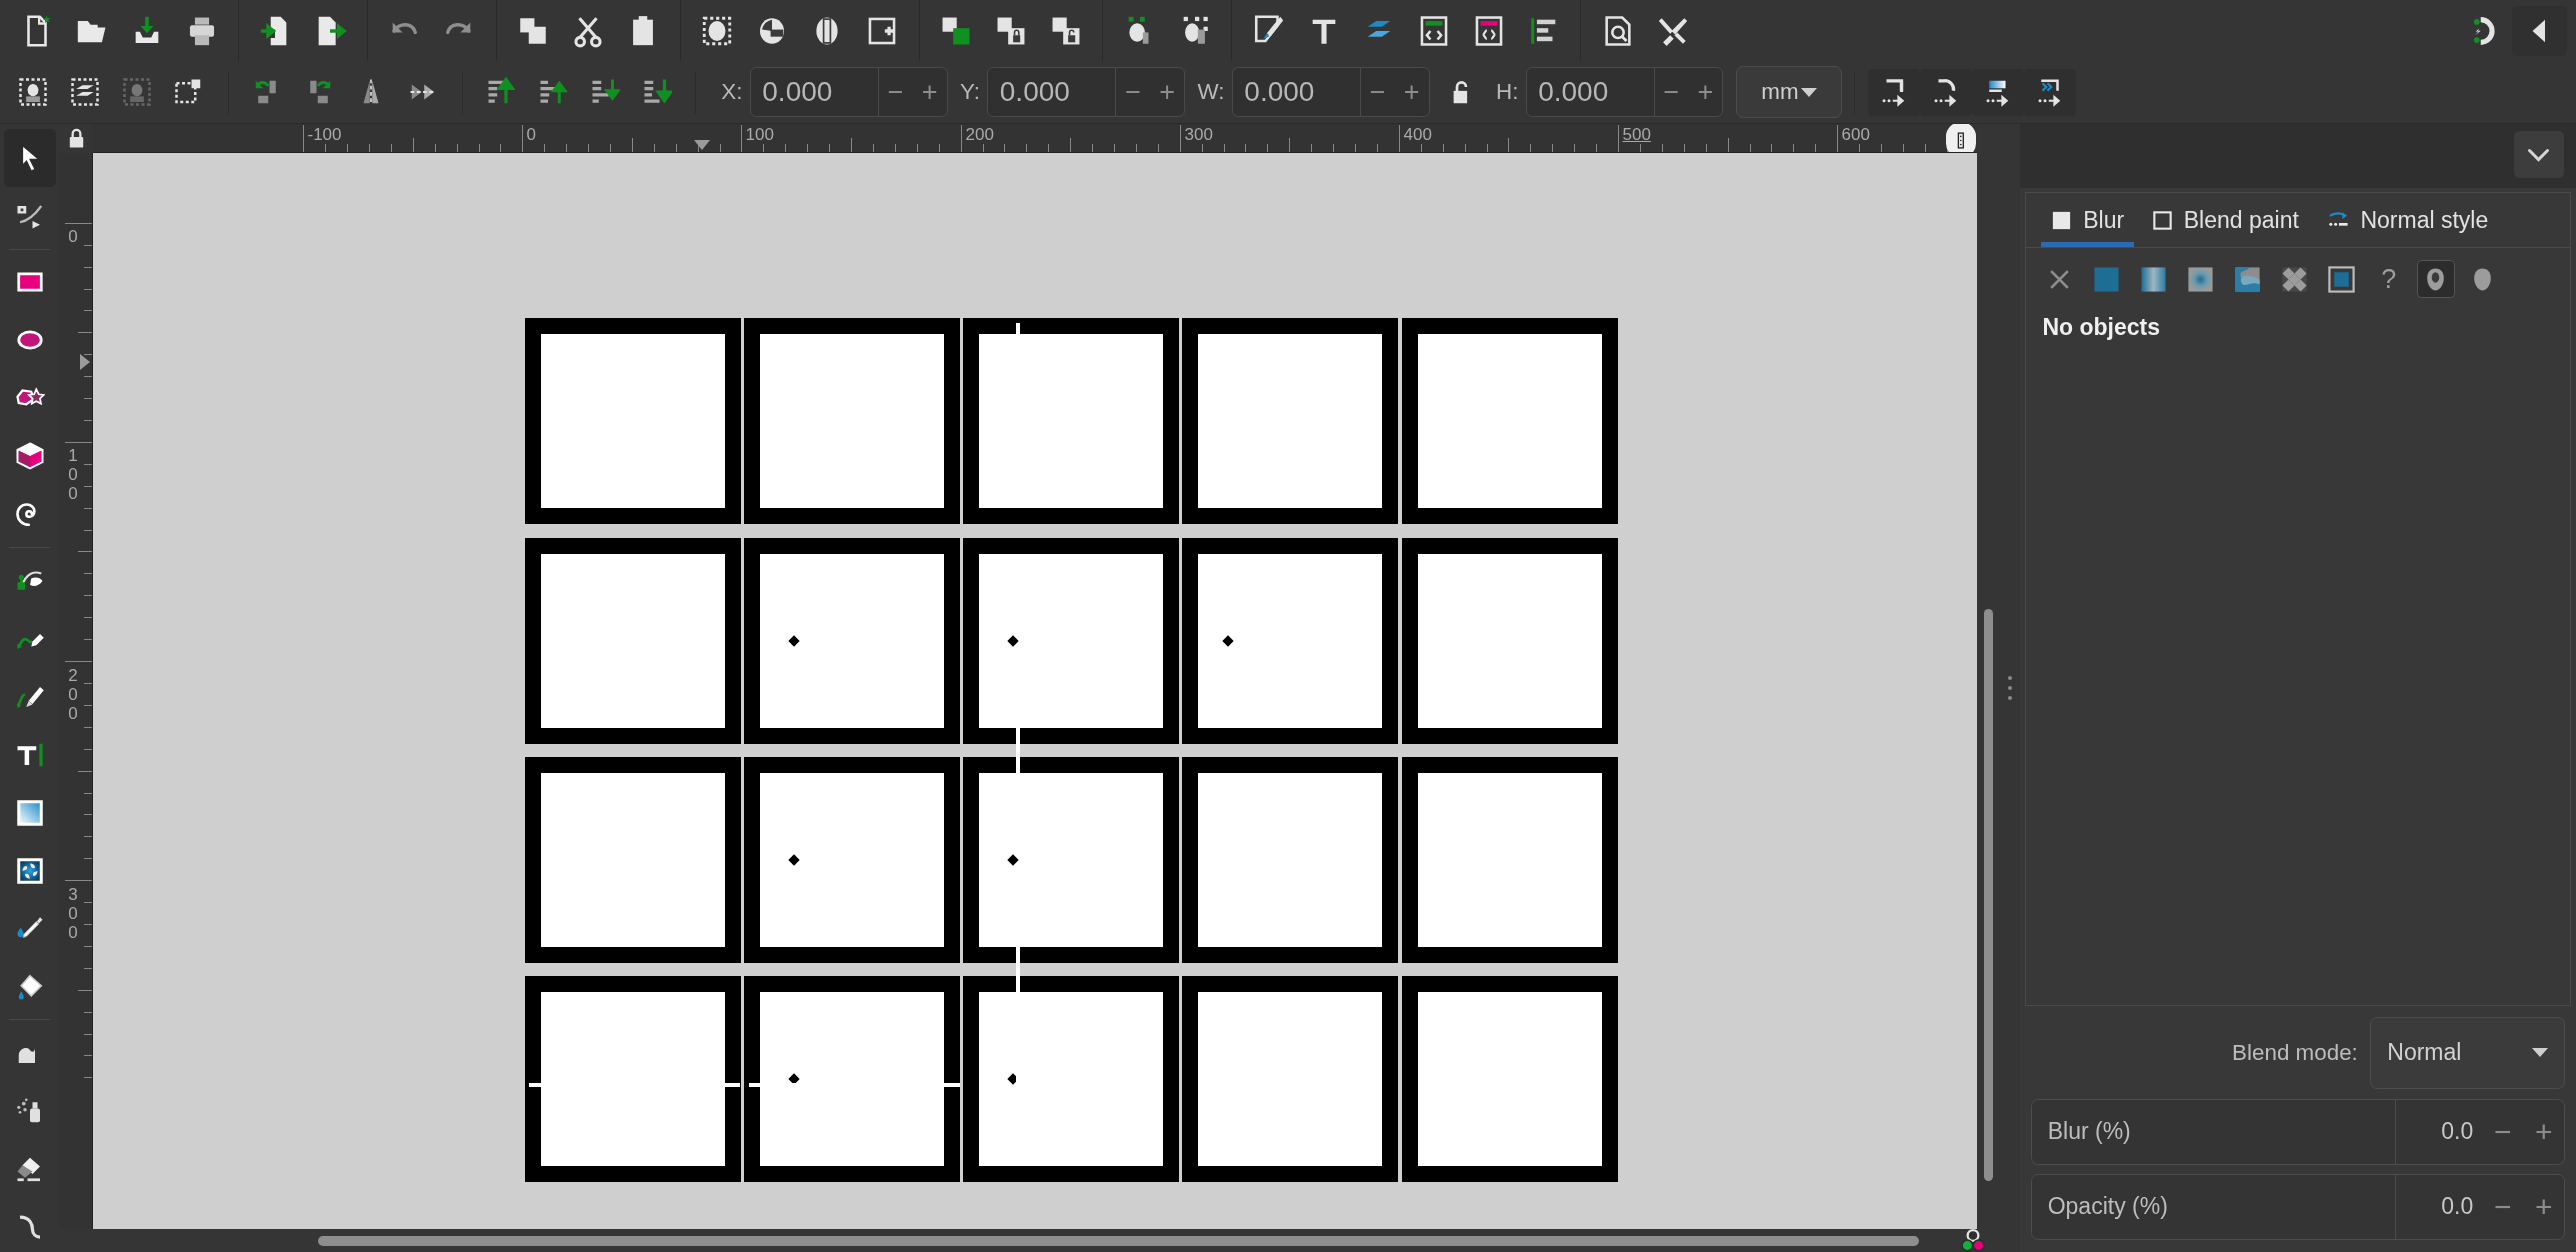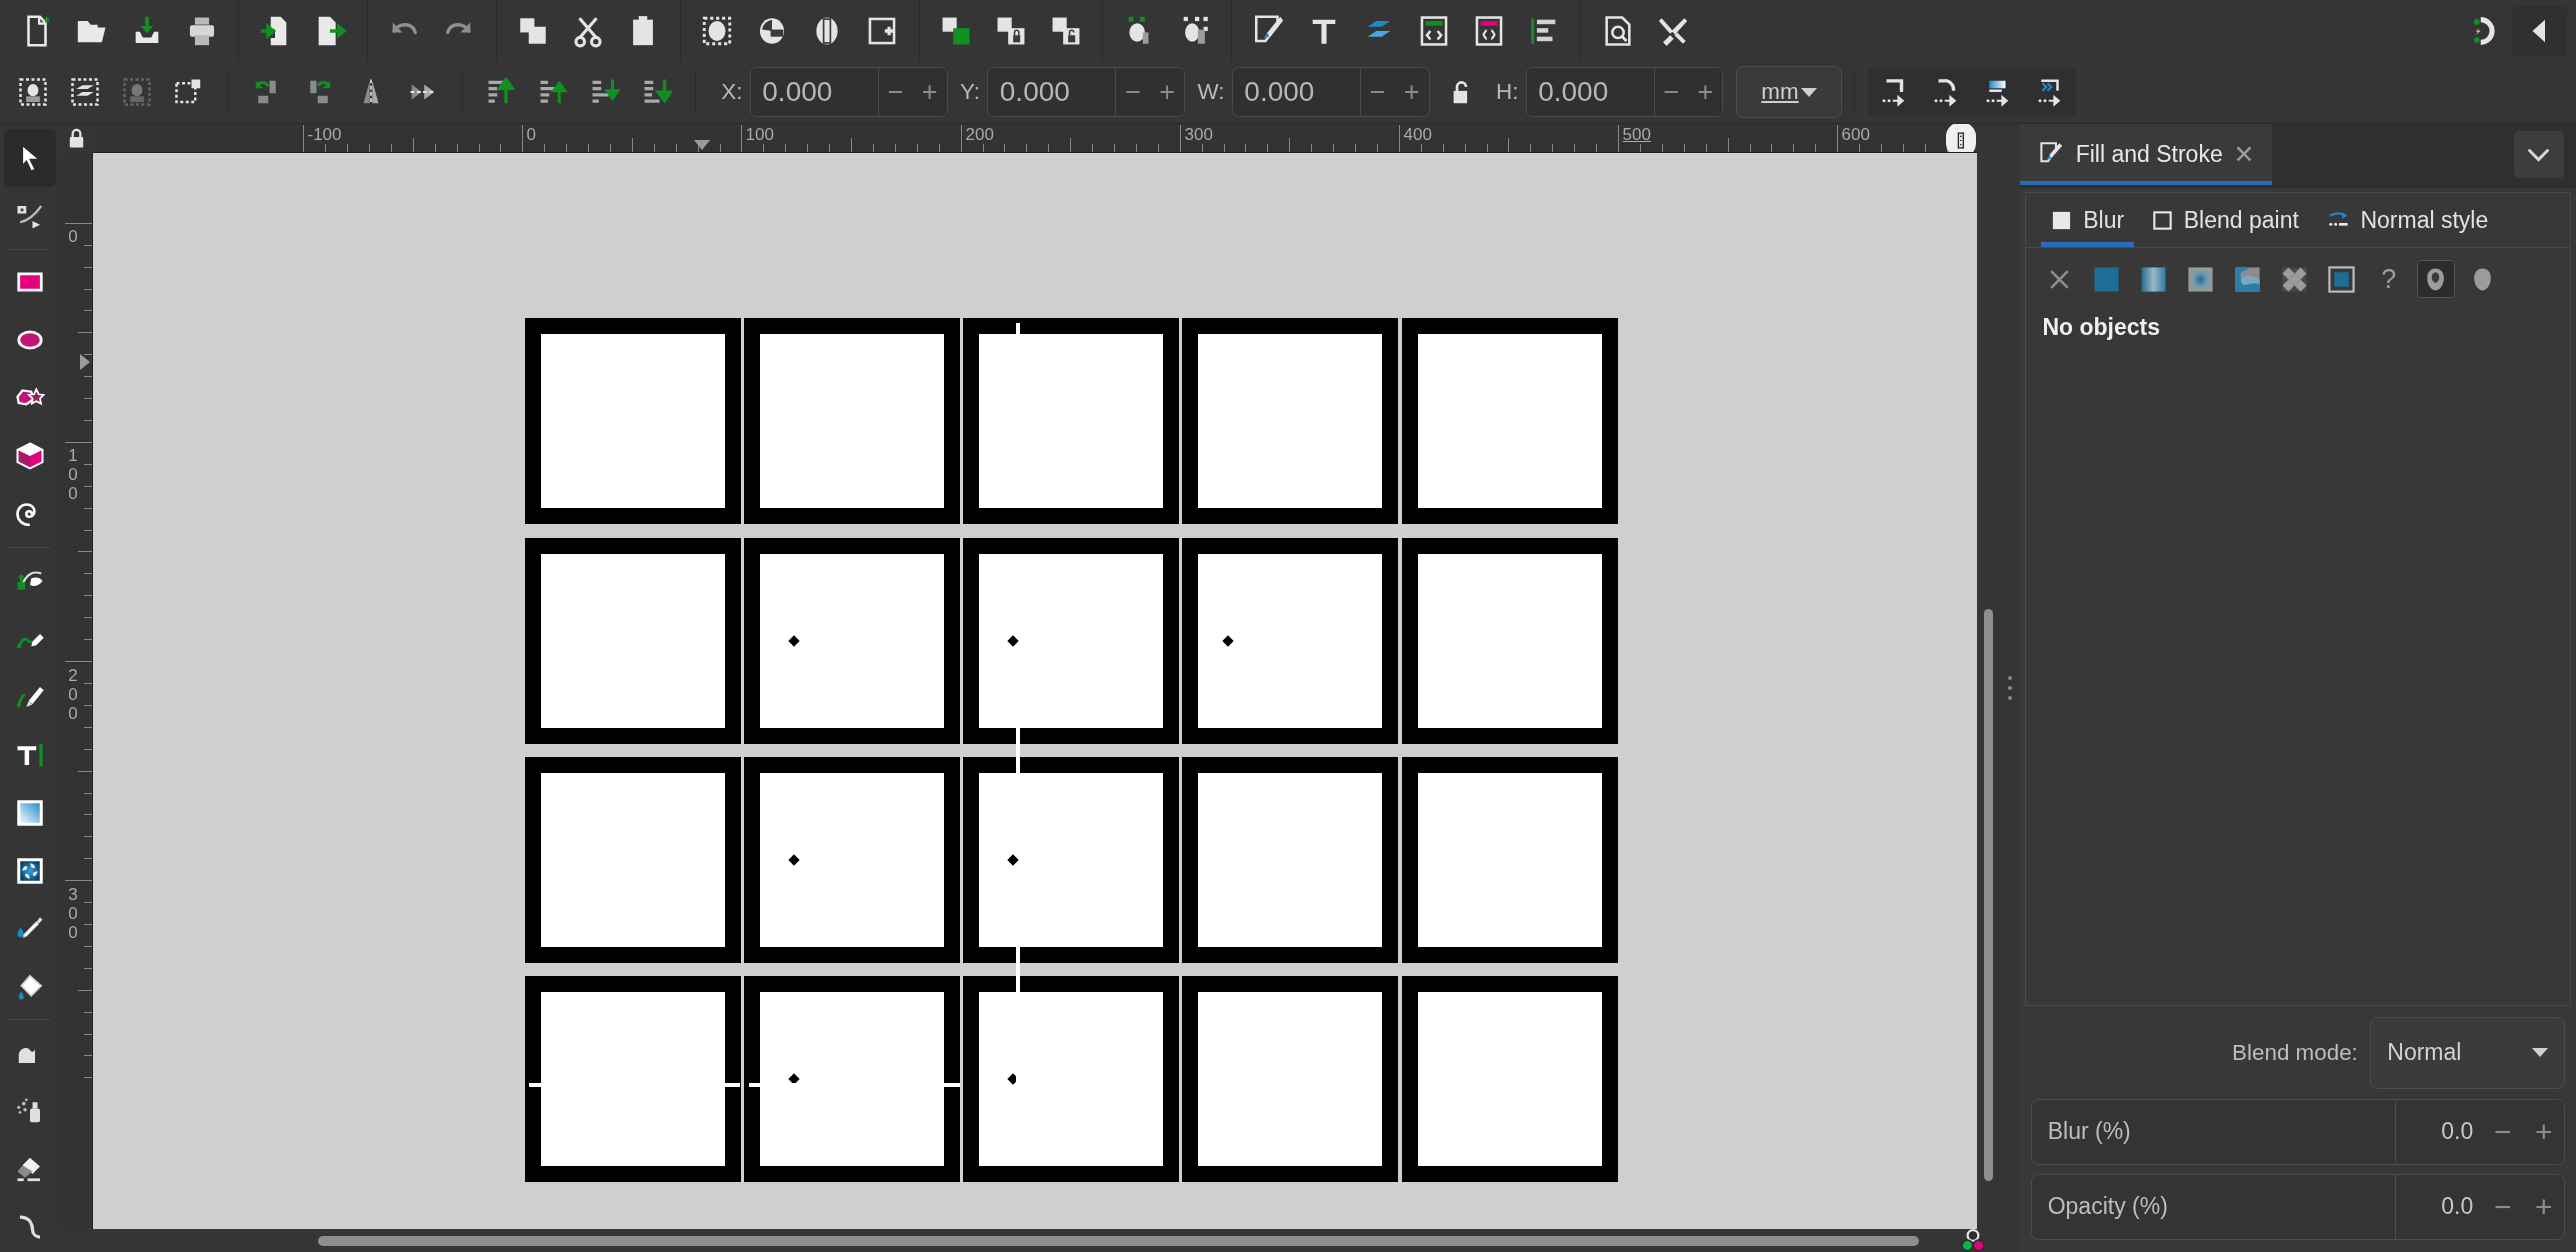--- a/index.html
+++ b/index.html
@@ -28,21 +28,21 @@
   .spin{ display:flex; align-items:center; height:50px; background:#303030;
          border:0.9px solid #4a4a4a; border-radius:6.3px; overflow:hidden; }
   .spin .val{ width:127px; color:#b7b7b7; font-size:28px; padding-left:11.6px;
               background:transparent; border:none; outline:none;
               font-family:"Liberation Sans",sans-serif; height:48px; }
   .spin .divv{ width:0.9px;height:50px;background:#4a4a4a; }
   .spin .stp{ width:34px;height:48px;display:flex;align-items:center;justify-content:center;
               color:#8d8d8d;font-size:27px;cursor:pointer; }
   .unitsel{ display:flex;align-items:center;justify-content:center;gap:2px;
             width:106px;height:52px;background:#3a3a3a;border:0.9px solid #4d4d4d;
-            border-radius:7.2px;color:#cfcfcf;font-size:22.4px;cursor:pointer;margin-left:12.5px;text-decoration:underline;}
+            border-radius:7.2px;color:#cfcfcf;font-size:22.4px;cursor:pointer;margin-left:12.5px;}
   .caret{ width:0;height:0;border-left:8px solid transparent;border-right:8px solid transparent;
           border-top:9.8px solid #cfcfcf; }
 
   
   .main{ flex:1 1 auto; display:flex; position:relative; min-height:0; }
 
   
   .toolstrip{ width:59px;background:#353535;display:flex;flex-direction:column;
               align-items:center;padding-top:5.4px;flex:0 0 59px; }
   .tool{ width:52px;height:58px;display:flex;align-items:center;justify-content:center;
@@ -929,32 +929,20 @@
     <div class="dockgrip">
       <div class="dots">
           <i></i>
           <i></i>
           <i></i>
         </div>
     </div>
 
     <div class="dock">
       <div class="dockhdr">
-        <div class="dtab">
-          <span>
-            <svg width="27" height="27" viewBox="0 0 24 24">
-                <path d="M3 2h13v5L9 18H3z" fill="none" stroke="#e4e4e4" stroke-width="1.8"></path>
-                <path d="M19 2 10 12.5l2.4 2.1L21.5 4.2z" fill="#e4e4e4"></path>
-                <path d="M10 12.5 7.6 17l4-1.6z" fill="#1a8ac9"></path>
-              </svg>
-          </span>
-          <span class="ttl">Fill and Stroke</span>
-          <span class="dclose">✕</span>
-          <span class="uline"></span>
-        </div>
         <div class="dcollapse">
           <svg width="27" height="27" viewBox="0 0 24 24">
               <path d="M4 8.5 12 16.5 20 8.5" fill="none" stroke="#d6d6d6" stroke-width="2.6" stroke-linecap="round"></path>
             </svg>
         </div>
       </div>
 
       <div class="dockbody">
         <div class="subtabs">
           <div class="stab">

